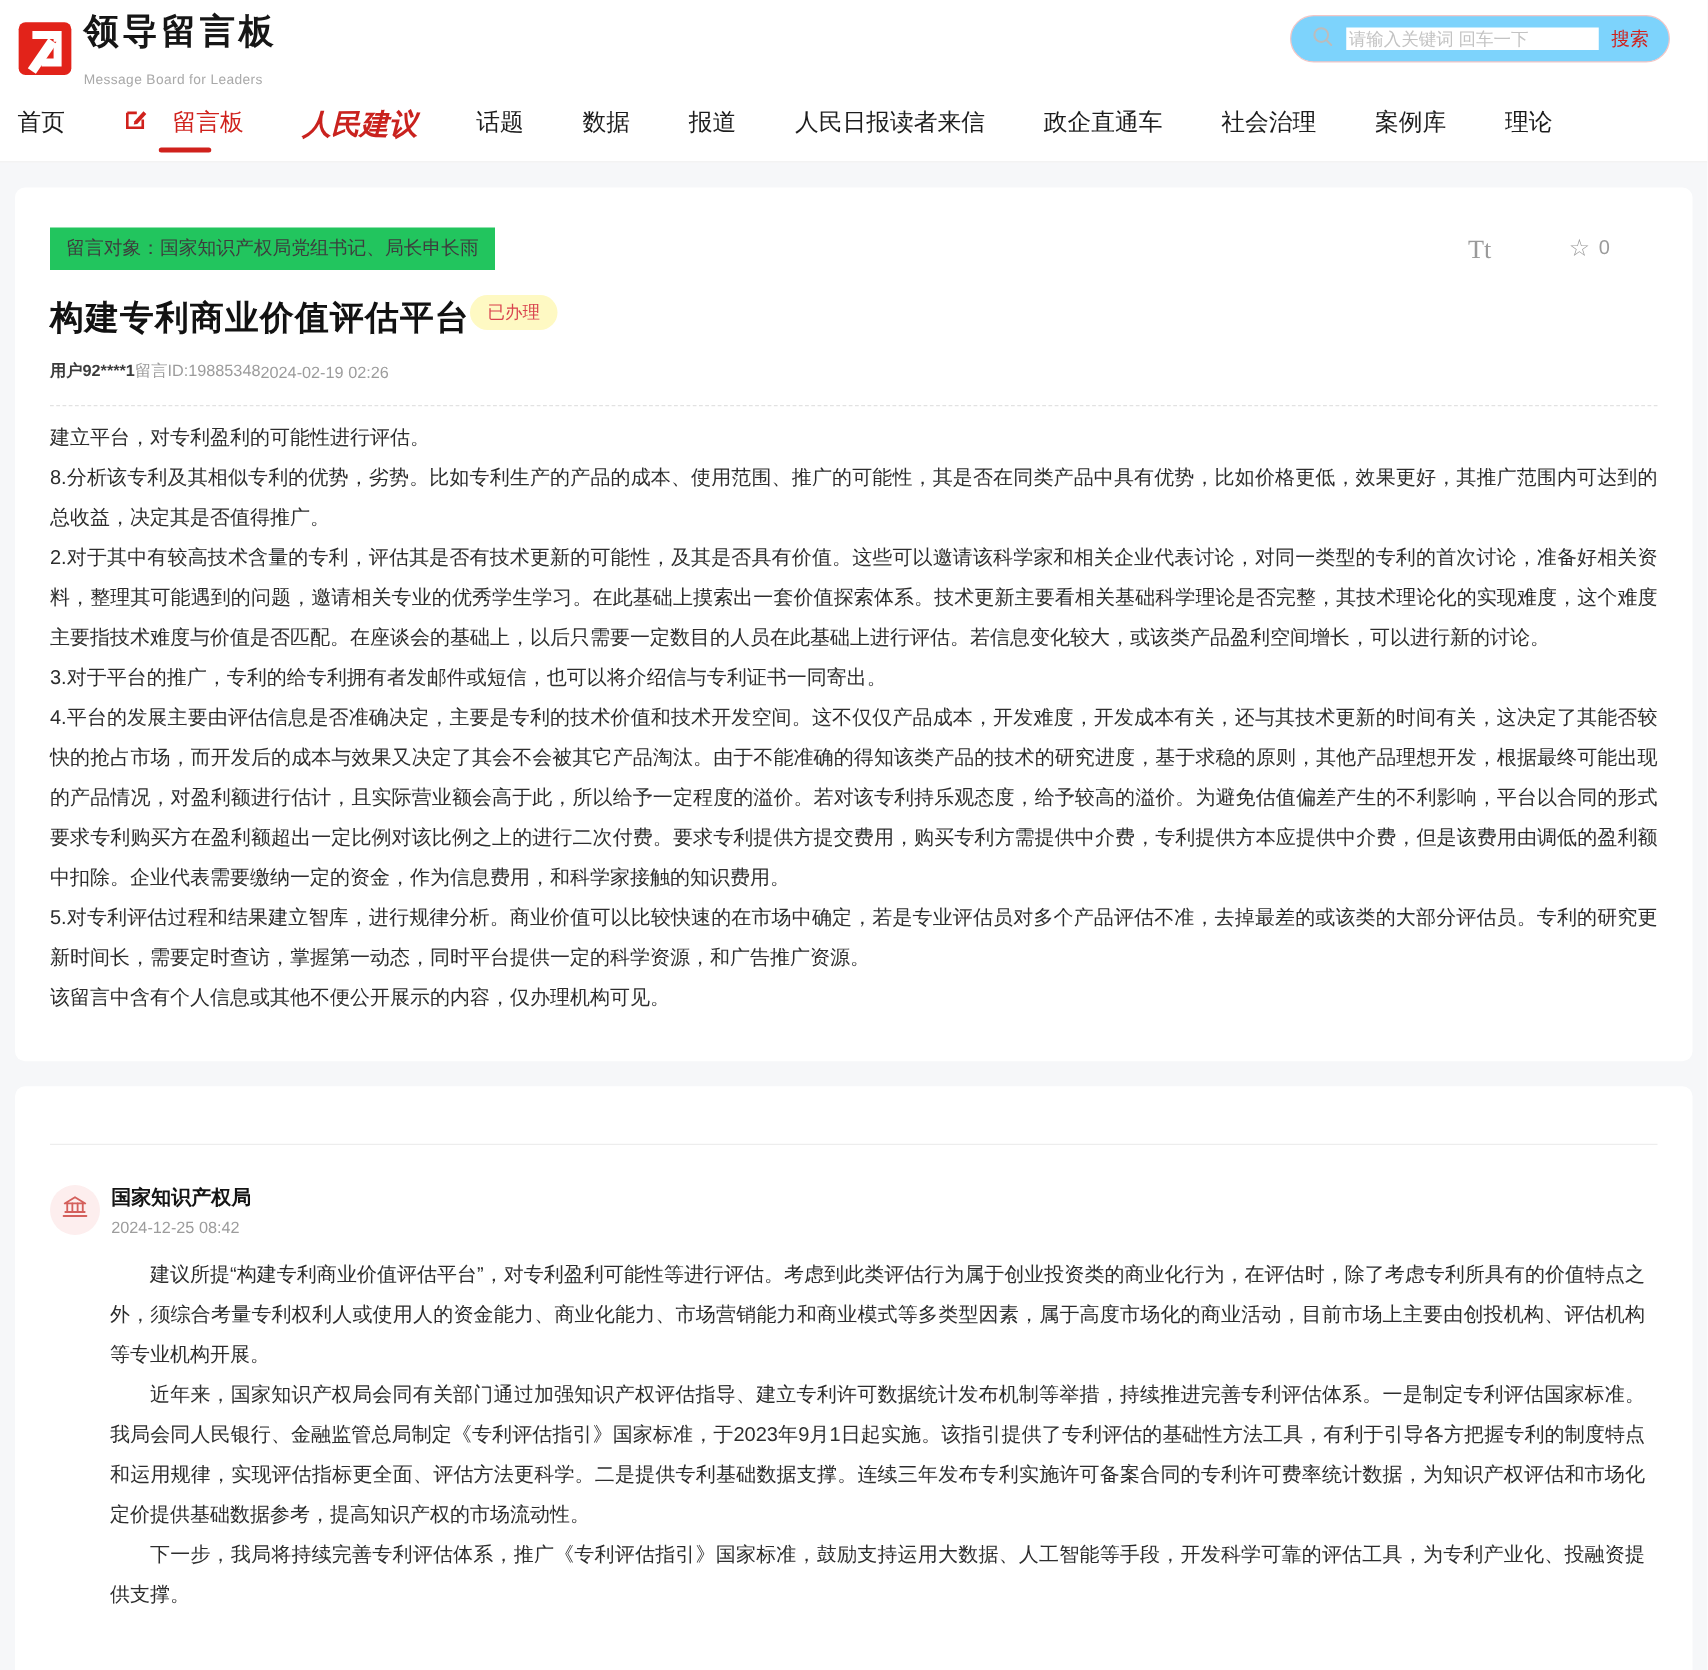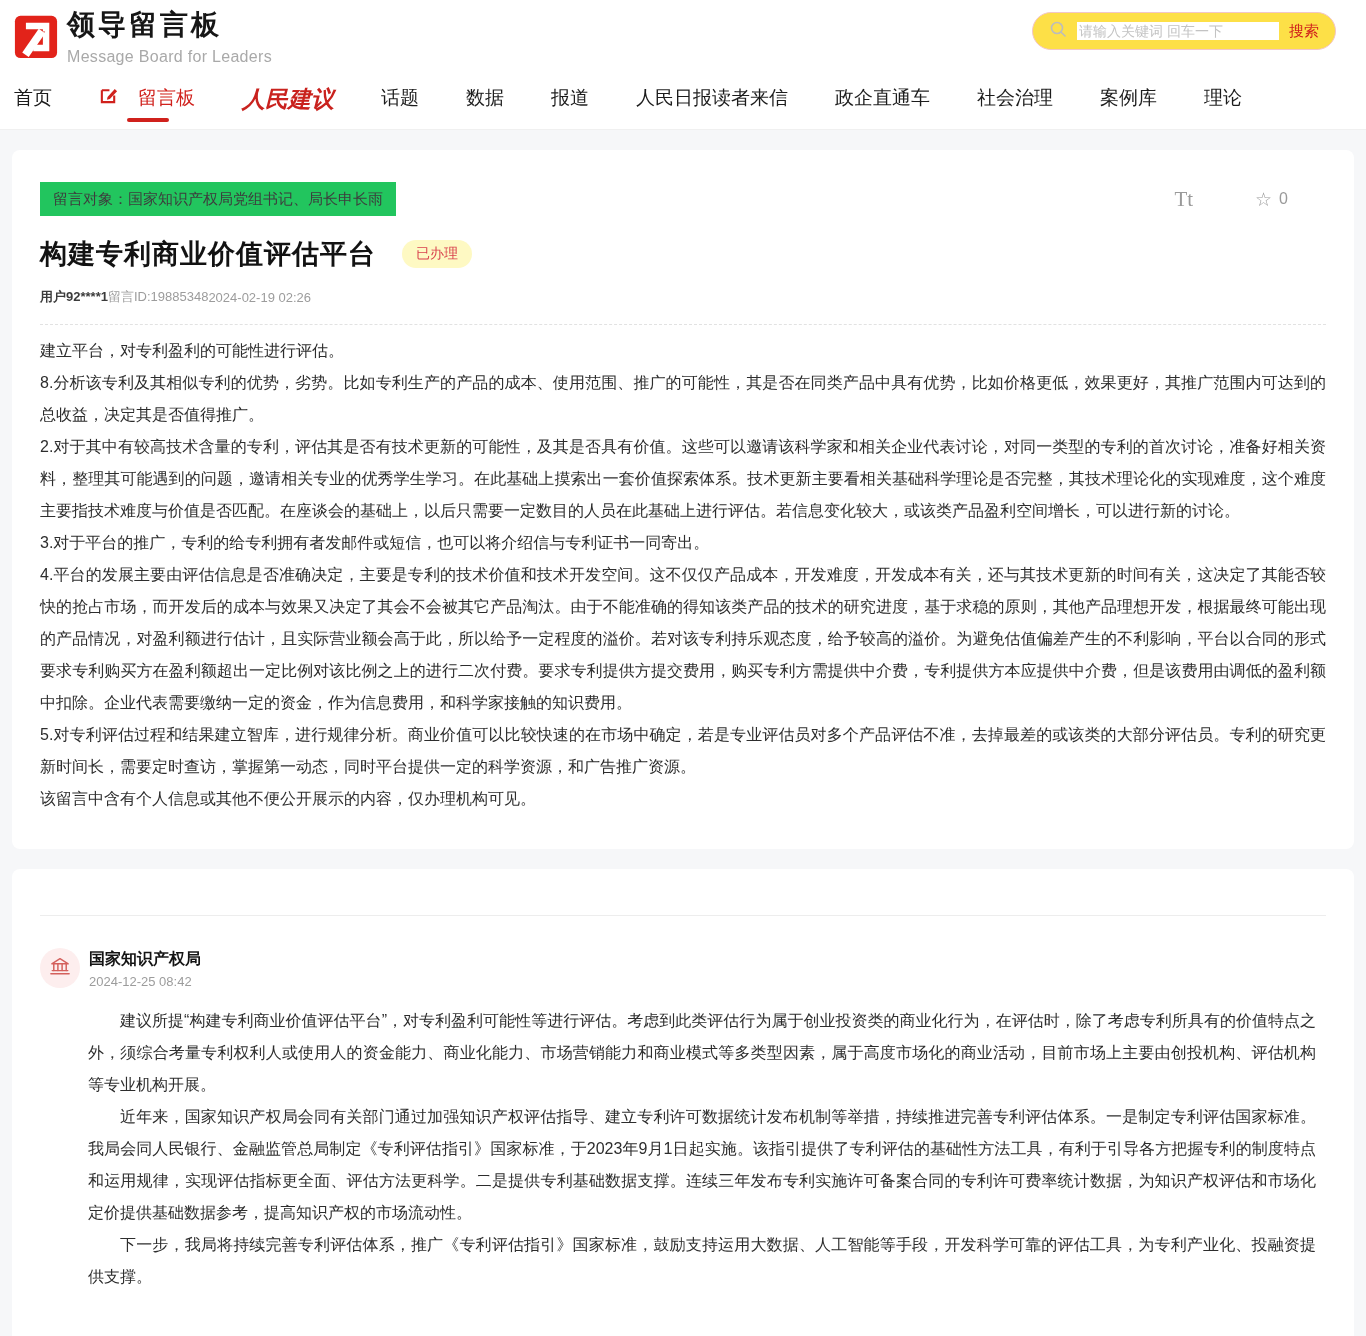--- a/index.html
+++ b/index.html
@@ -10,24 +10,24 @@
     font-family: "Liberation Sans", "DejaVu Sans", sans-serif;
     color: #2d2d2d;
   }
 
   
   .site-header { background: #fff; padding-top: 10px; border-bottom: 1px solid #f0f0f0; }
   .header-top { display: flex; justify-content: space-between; align-items: flex-start; padding: 0 30px 0 14px; height: 58px; }
   .logo { display: flex; align-items: center; gap: 9px; cursor: pointer; }
   .logo-text-block { display: flex; flex-direction: column; }
   .logo-title { font-size: 28px; font-weight: 800; color: #161616; letter-spacing: 3px; line-height: 30px; }
-  .logo-sub { font-size: 16px; color: #a9a9a9; margin-top: 8px; letter-spacing: .3px; }
+  .logo-sub { font-size: 11px; color: #a9a9a9; margin-top: 18px; letter-spacing: .3px; }
 
   .search { display: flex; align-items: center; gap: 10px; width: 304px; height: 38px;
-    border: 1px solid #f3c6c6; border-radius: 20px; padding: 0 16px; margin-top: 2px; background: #fde047; justify-content: space-between; }
+    border: 1px solid #f3c6c6; border-radius: 20px; padding: 0 16px; margin-top: 2px; background: #7dd3fc; justify-content: space-between; }
   .search input { flex: 1; border: none; outline: none; font-size: 14px; color: #333; min-width: 0; }
   .search input::placeholder { color: #c3c3c3; }
   .search-btn { color: #d0211c; font-size: 15px; cursor: pointer; white-space: nowrap; }
 
   .nav { display: flex; align-items: flex-end; gap: 47px; padding: 16px 14px 0; }
   .nav-item { font-size: 19px; color: #1c1c1c; text-decoration: none; position: relative; padding-bottom: 18px; white-space: nowrap; cursor: pointer; }
   .nav-item.active { color: #d0211c; font-weight: 400; display: flex; align-items: center; gap: 20px; }
   .nav-item.active .tab-underline { position: absolute; left: 28px; bottom: 7px; width: 42px; height: 4px; border-radius: 2px; background: #d0211c; }
   .nav-item.special { color: #c9221e; font-weight: 700; font-style: italic; font-size: 23px;
     font-family: "DejaVu Serif", "Liberation Serif", serif; padding-bottom: 14px; }
@@ -38,21 +38,21 @@
 
   .message-card { padding: 32px 28px 34px; }
   .card-top { display: flex; justify-content: space-between; align-items: center; }
   .target-tag { background: #22c55e; color: #3d3d3d; font-size: 15px; padding: 8px 13px; line-height: 18px; }
   .tools { display: flex; align-items: center; gap: 62px; margin-right: 38px; color: #9a9a9a; }
   .tt-icon { font-size: 21px; cursor: pointer; font-family: "Liberation Serif", "DejaVu Serif", serif; margin-left: 36px; }
   .star-wrap { display: flex; align-items: center; gap: 7px; cursor: pointer; }
   .star-glyph { font-size: 19px; line-height: 19px; }
   .star-count { font-size: 16px; }
 
-  .title-row { margin: 20px 0 0; display: flex; align-items: center; gap: 26px; }
+  .title-row { margin: 20px 0 0; display: flex; align-items: flex-start; }
   .msg-title { font-size: 27px; font-weight: 700; color: #121212; letter-spacing: 1px; }
   .status-badge { background: #fef9c3; color: #d9434e; font-size: 14px; font-weight: 400; padding: 5px 14px; border-radius: 14px; }
 
   .meta { margin-top: 16px; display: flex; align-items: center; font-size: 13px; color: #9c9c9c; }
   .meta .user { color: #3b3b3b; font-weight: 700; }
 
   .divider-dashed { border: none; border-top: 1px dashed #e2e2e2; margin: 18px 0 10px; }
 
   .msg-body p { margin: 0; font-size: 16px; line-height: 32px; color: #2d2d2d; text-align: justify; }
   .privacy-note { margin-top: 14px; font-size: 14px; color: #c9c9c9; line-height: 20px; }

